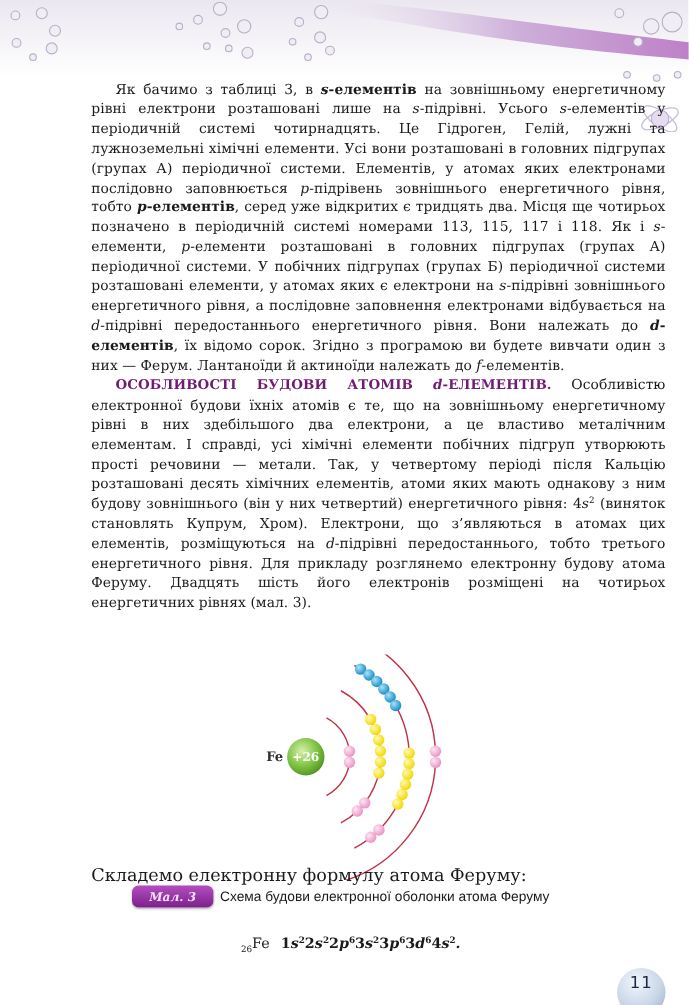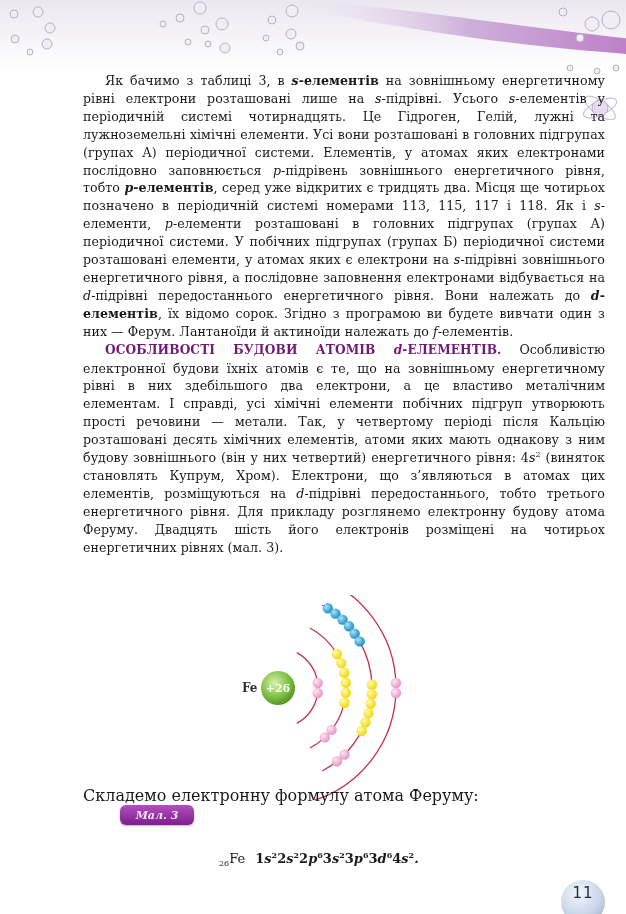--- a/index.html
+++ b/index.html
@@ -176,20 +176,21 @@
       <circle cx="175.89221153478837" cy="87.95753438913914" r="5.2" fill="url(#gp)"></circle>
       <circle cx="175.89221153478837" cy="98.04246561086086" r="5.2" fill="url(#gp)"></circle>
     </g>
   <text x="22" y="97" font-family="DejaVu Serif, serif" font-size="12" font-weight="bold" fill="#333">Fe</text>
   <circle cx="58" cy="93" r="17" fill="url(#nuc)"></circle>
   <text x="58" y="97" text-anchor="middle" font-family="DejaVu Serif, serif" font-size="11" font-weight="bold" fill="#fff">+26</text>
 </svg>
 
 <div class="caption">
   <div class="fig-badge">Мал. 3</div>
+  <span class="caption-text">Схема будови електронної оболонки атома Феруму</span>
 </div>
 
 <div class="formula-lead">Складемо електронну формулу атома Феруму:</div>
 <div class="formula">
   <sub>26</sub><span>Fe</span><span class="conf" id="conf"><span class="n">1</span><span>s</span><sup style="font-style: normal;">2</sup><span class="n">2</span><span>s</span><sup style="font-style: normal;">2</sup><span class="n">2</span><span>p</span><sup style="font-style: normal;">6</sup><span class="n">3</span><span>s</span><sup style="font-style: normal;">2</sup><span class="n">3</span><span>p</span><sup style="font-style: normal;">6</sup><span class="n">3</span><span>d</span><sup style="font-style: normal;">6</sup><span class="n">4</span><span>s</span><sup style="font-style: normal;">2</sup>.</span>
 </div>
 
 <div class="page-number">11</div>
 
 </body></html>

